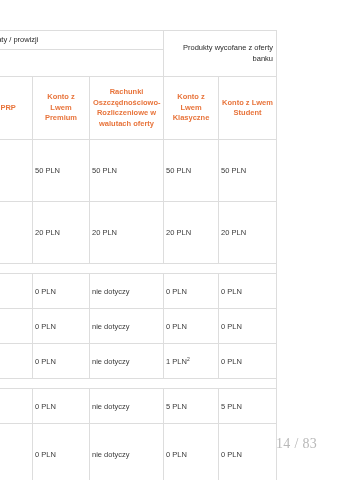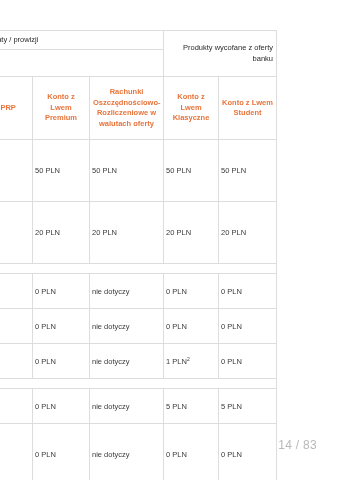--- a/index.html
+++ b/index.html
@@ -118,24 +118,24 @@
     background: #ffffff;
   }
   .sep-cell.edge-l { border-left: 1px solid #dddddd !important; }
   .sep-cell.edge-r { border-right: 1px solid #dddddd !important; }
 
   
   #page-counter {
     position: absolute;
     right: 22px;
     bottom: 28px;
-    font-size: 12px;
+    font-size: 14px;
     color: #b8b8b8;
     letter-spacing: 0.3px;
-    font-family: Liberation Sans, sans-serif;
+    font-family: Liberation Serif, serif;
   }
 </style>
 </head>
 <body>
 
 <div id="doc-page">
 
   <div id="table-scroll">
     <table class="fee-table">
       <colgroup>

